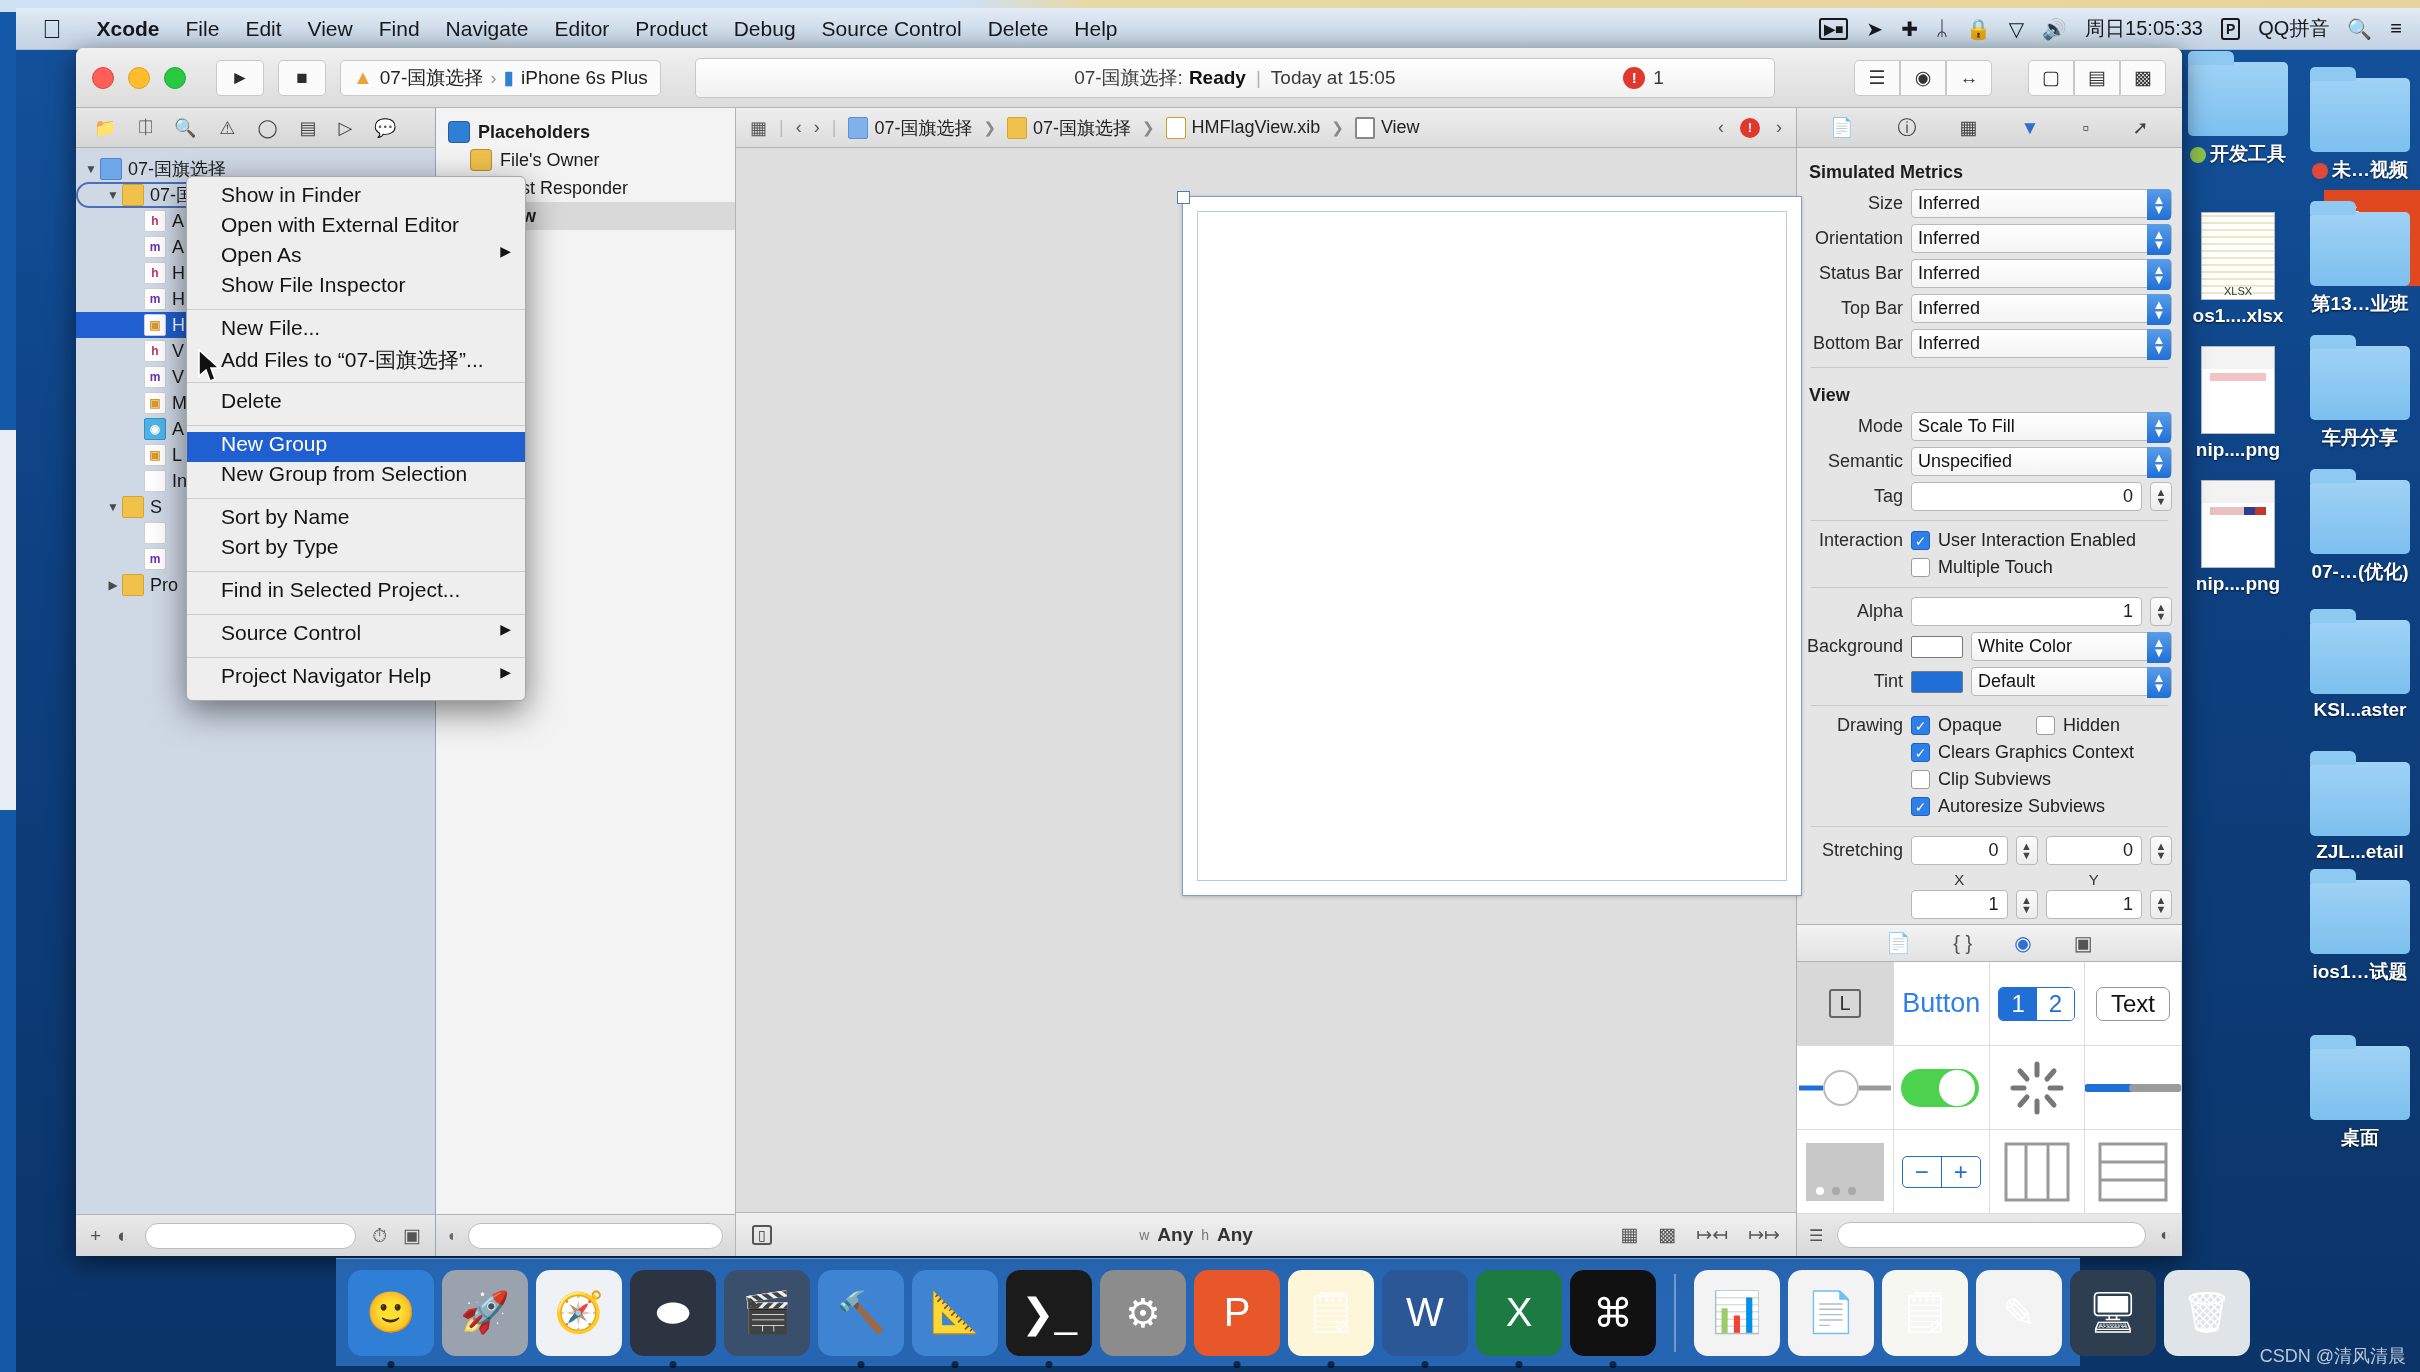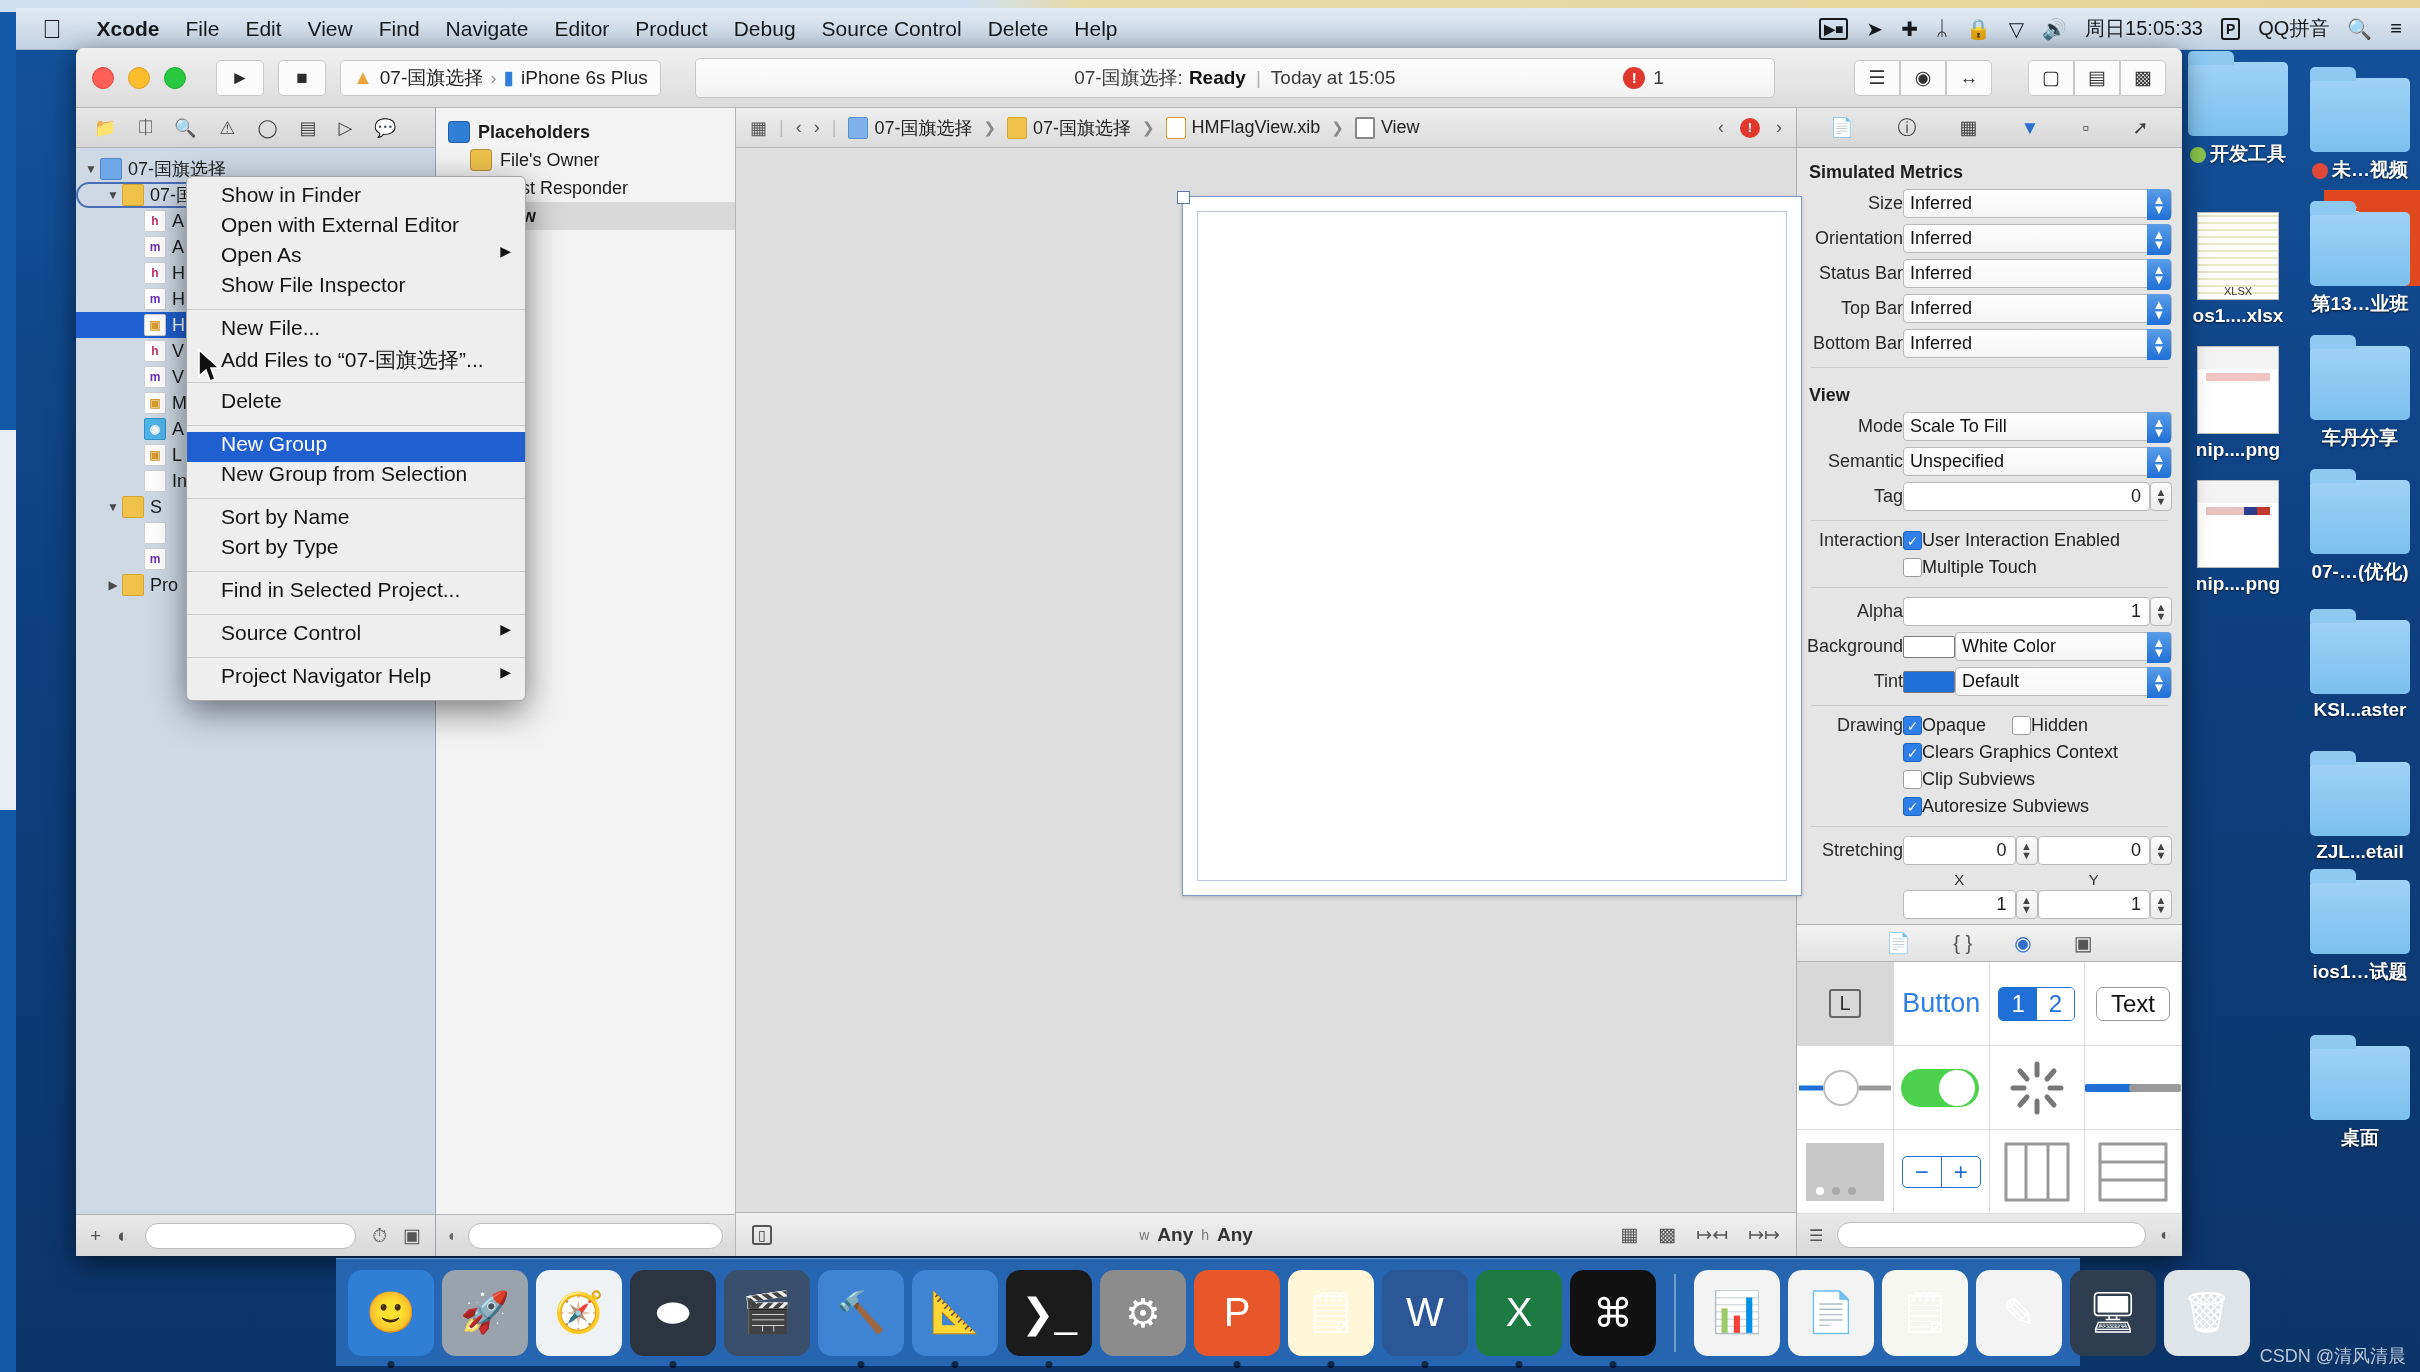--- a/index.html
+++ b/index.html
@@ -59,21 +59,21 @@
   }
   .dicon .folder:before{
     content:""; position:absolute; left:0; top:-11px; width:46px; height:14px;
     background:#8ec9f2; border-radius:5px 6px 0 0;
   }
   .dicon .lbl {
     color:#fff; font-size:19px; margin-top:5px; font-weight:bold;
     text-shadow:0 1px 2px rgba(0,0,0,.7); white-space:nowrap;
   }
   .dicon .doc {
-    width:82px;height:88px;margin:0 auto;background:#fff;
+    width:74px;height:88px;margin:0 auto;background:#fff;
     border:1px solid #bbb;position:relative;overflow:hidden;
   }
   .dicon .doc.xlsx{background:repeating-linear-gradient(0deg,#fff 0 5px,#e9e9c4 5px 7px),
                    repeating-linear-gradient(90deg,#fff 0 6px,#ddd 6px 7px);}
   .dicon .doc .xl{position:absolute;bottom:2px;left:0;right:0;font-size:11px;color:#333;}
   .dicon .doc.snip{background:linear-gradient(180deg,#f3f3f3 0 22px,#fff 22px 100%);}
   .dicon .doc.snip .bar{position:absolute;top:26px;left:8px;right:8px;height:8px;background:#f2c4c4;}
   .dicon .doc.snip2 .bar{background:linear-gradient(90deg,#e8c0c0 60%,#2c3e8f 60% 80%,#c0392b 80%);}
   .dot-tag{display:inline-block;width:16px;height:16px;border-radius:50%;vertical-align:middle;margin-right:4px;}
 
@@ -199,21 +199,21 @@
 
   
   .inspector{width:386px;background:#e5e5e5;border-left:1px solid #b0b0b0;
     display:flex;flex-direction:column;}
   .insp-tabs{height:40px;background:linear-gradient(180deg,#e8e8e8,#d7d7d7);
     border-bottom:1px solid #b2b2b2;display:flex;align-items:center;
     justify-content:space-around;padding:0 12px;font-size:19px;color:#444;}
   .insp-tabs .on{color:#2f6fd0;}
   .insp-body{flex:1;overflow:hidden;padding:6px 0;}
   .sect-title{font-weight:bold;font-size:18px;color:#1d1d1d;padding:8px 0 6px 12px;}
-  .frow{display:flex;align-items:center;margin:0 10px 6px 10px;font-size:18px;color:#222;}
+  .frow{display:flex;align-items:center;margin:0 10px 6px 10px;gap:8px;font-size:18px;color:#222;}
   .flabel{width:96px;text-align:right;color:#2a2a2a;flex:none;}
   .popup{flex:1;height:29px;background:linear-gradient(180deg,#fff,#f4f4f4);
     border:1px solid #b9b9b9;border-radius:4px;display:flex;align-items:center;
     padding:0 6px;position:relative;font-size:18px;color:#111;}
   .popup .stepper{position:absolute;right:0;top:-1px;height:31px;width:24px;
     background:linear-gradient(180deg,#5a9de8,#1f6fd6);border-radius:0 4px 4px 0;
     color:#fff;font-size:13px;display:flex;flex-direction:column;align-items:center;
     justify-content:center;line-height:10px;}
   .numfield{flex:1;height:29px;background:#fff;border:1px solid #b9b9b9;border-radius:4px;
     display:flex;align-items:center;justify-content:flex-end;padding:0 8px;font-size:18px;}

